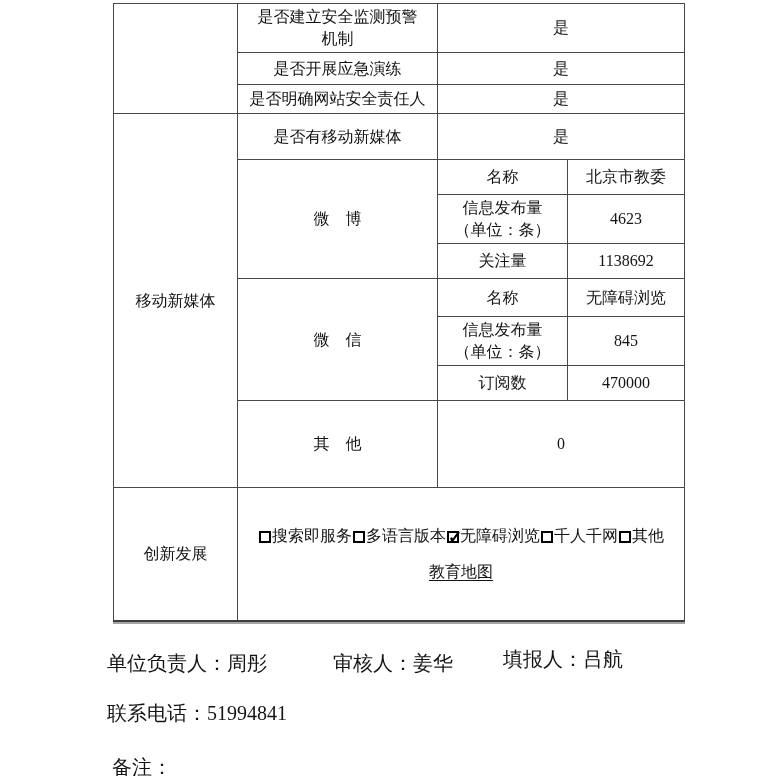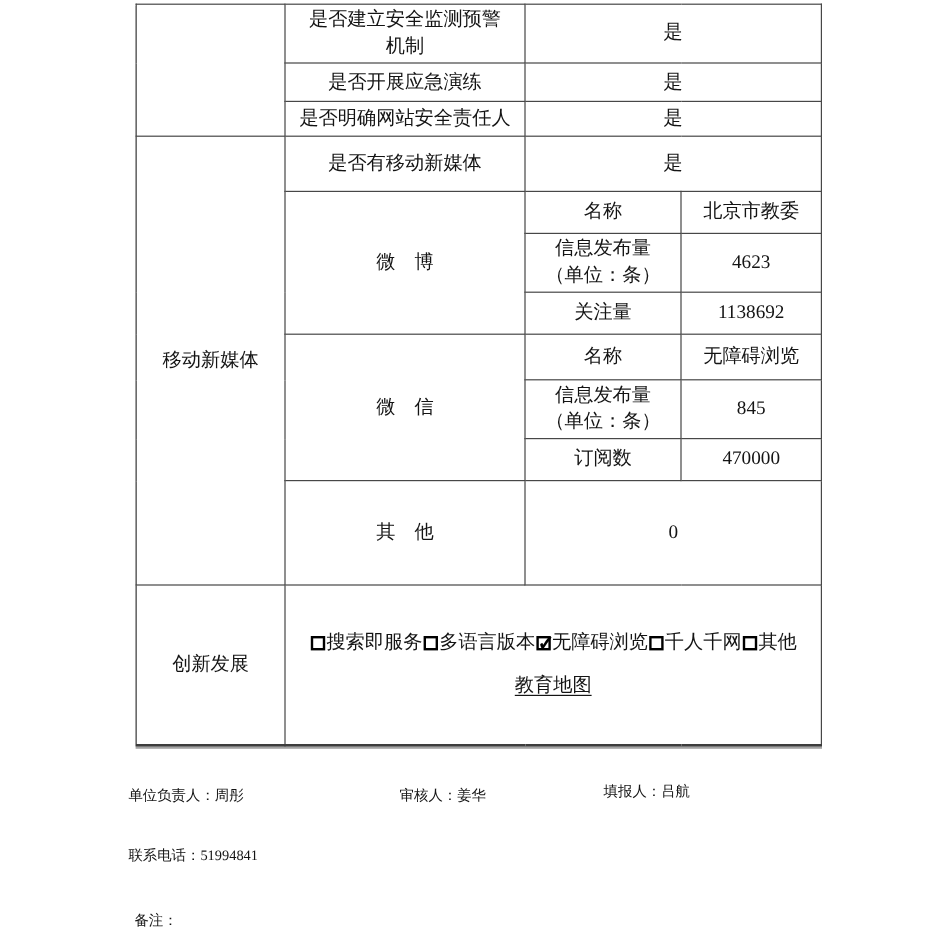--- a/index.html
+++ b/index.html
@@ -89,21 +89,21 @@
     font-weight:bold;
     color:#000;
   }
   .edu-map{
     text-decoration:underline;
     text-underline-offset:3px;
   }
   
   .footer-item{
     position:absolute;
-    font-size:12px;
+    font-size:20px;
     line-height:18px;
     white-space:nowrap;
     color:var(--text-color);
   }
   #f-unit-head {left:107px; top:654px;}
   #f-reviewer  {left:333px; top:654px;}
   #f-filler    {left:503px; top:650px;}
   #f-phone     {left:107px; top:704px;text-align:center;}
   #f-fill-date {left:486px; top:702px;}
   #f-remarks   {left:112px; top:758px;}

